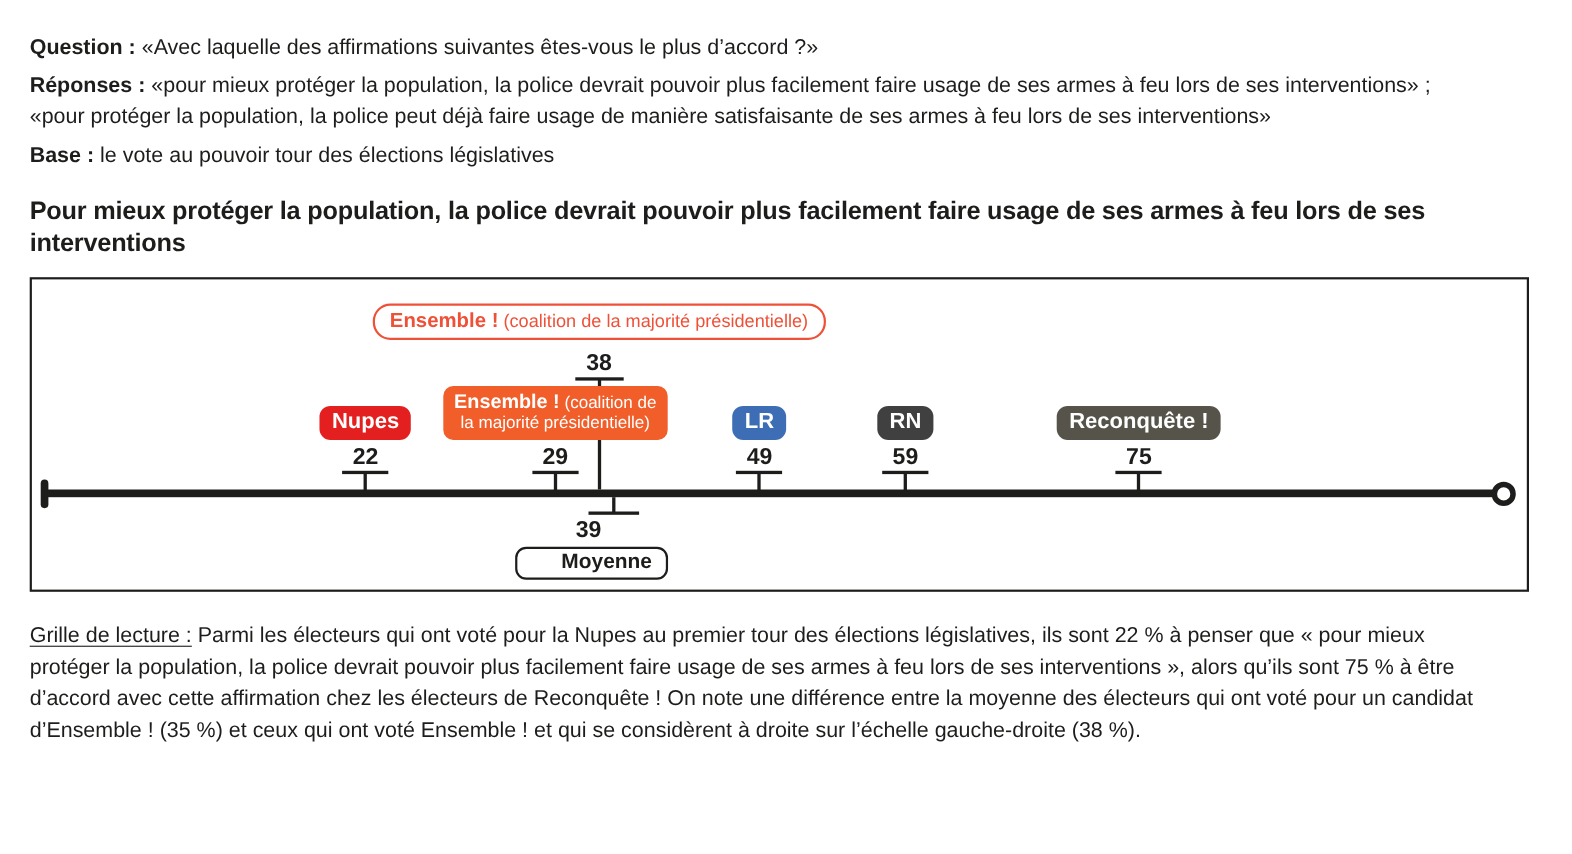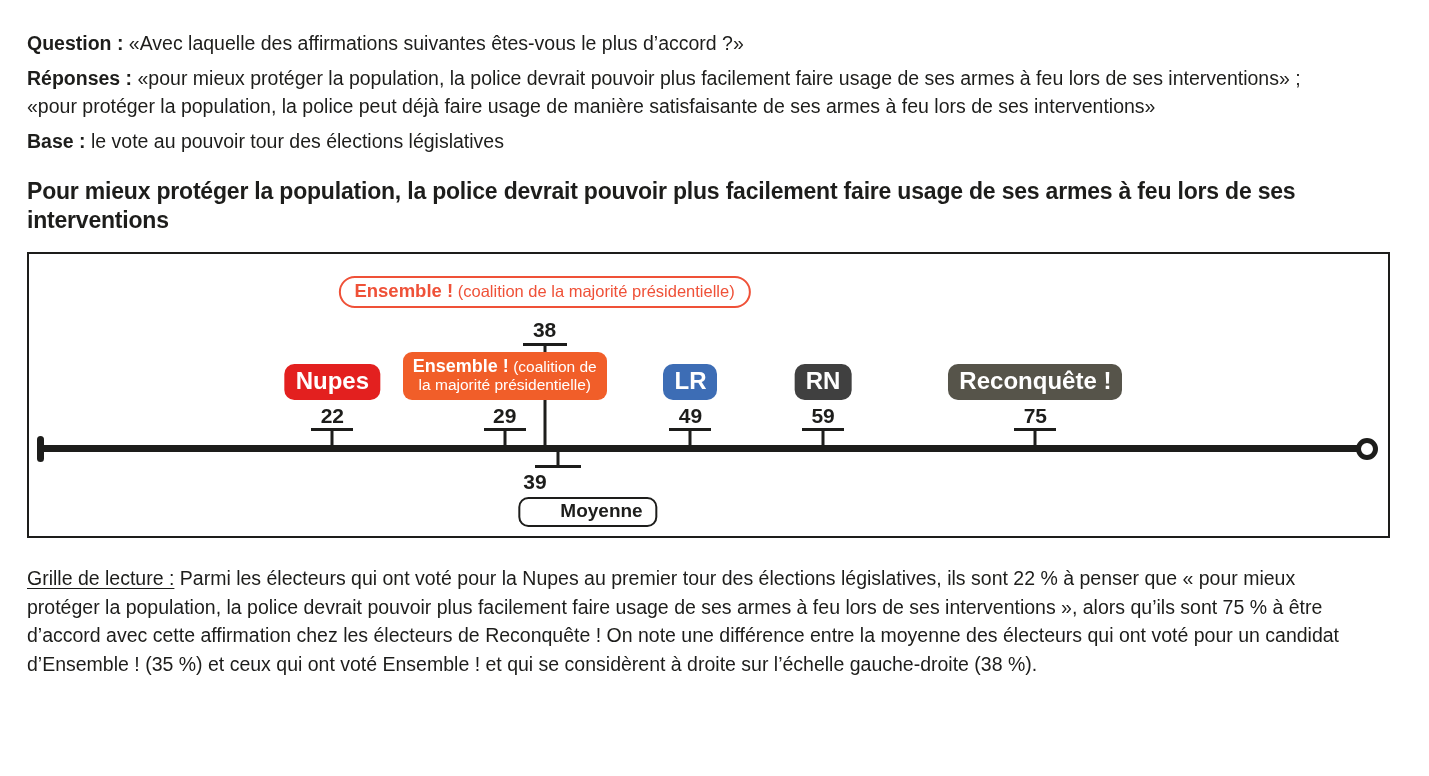--- a/index.html
+++ b/index.html
@@ -38,21 +38,21 @@
   }
   .axis-end-circle{
     position:absolute;left:1327px;top:184px;width:22px;height:22px;
     box-sizing:border-box;border:5px solid #1d1d1b;border-radius:50%;
     background:#fff;z-index:2;
   }
 
   
   .badge{
     position:absolute;bottom:136px;transform:translateX(-50%);
-    color:#fff;font-weight:700;font-size:24px;line-height:1.15;
+    color:#fff;font-weight:700;font-size:20px;line-height:1.15;
     padding:3px 11px 5px;border-radius:10px;white-space:nowrap;z-index:3;
   }
   .badge.multi{
     white-space:normal;width:204px;box-sizing:border-box;
     text-align:center;font-size:15.5px;padding:4px 5px 6px;border-radius:9px;
   }
   .badge.multi .bname{font-size:18px;}
   .badge.multi .bsuffix{font-weight:400;font-size:15.5px;}
 
   
@@ -135,18 +135,18 @@
       <div class="tick-stem" style="left: 1006.38px;"></div>
       <div class="callout-box" style="left: 515.57px; border-color: rgb(239, 81, 56); color: rgb(239, 81, 56);">
         <div class="cline1"><span class="cname">Ensemble !</span> <span class="csuffix">(coalition de la majorité présidentielle)</span></div>
       </div>
       <div class="value-label callout-value" style="left: 515.57px;">38</div>
       <div class="tick-cap callout-cap" style="left: 515.57px;"></div>
       <div class="tick-stem callout-stem" style="left: 515.57px;"></div>
       <div class="tick-stem mean-stem" style="left: 528.835px;"></div>
       <div class="tick-cap mean-cap" style="left: 528.835px;"></div>
       <div class="value-label mean-value" style="left: 506px;">39</div>
-      <div class="mean-box" style="left: 559px; padding-left: 40px;">Moyenne</div>
+      <div class="mean-box" style="left: 509px; padding-left: 40px;">Moyenne</div>
     </div>
 
   <p class="grille"><span class="lbl">Grille de lecture :</span><span> Parmi les électeurs qui ont voté pour la Nupes au premier tour des élections législatives, ils sont 22 % à penser que « pour mieux protéger la population, la police devrait pouvoir plus facilement faire usage de ses armes à feu lors de ses interventions », alors qu’ils sont 75 % à être d’accord avec cette affirmation chez les électeurs de Reconquête ! On note une différence entre la moyenne des électeurs qui ont voté pour un candidat d’Ensemble ! (35 %) et ceux qui ont voté Ensemble ! et qui se considèrent à droite sur l’échelle gauche-droite (38 %).</span></p>
 
 </div>
 
 </body></html>

